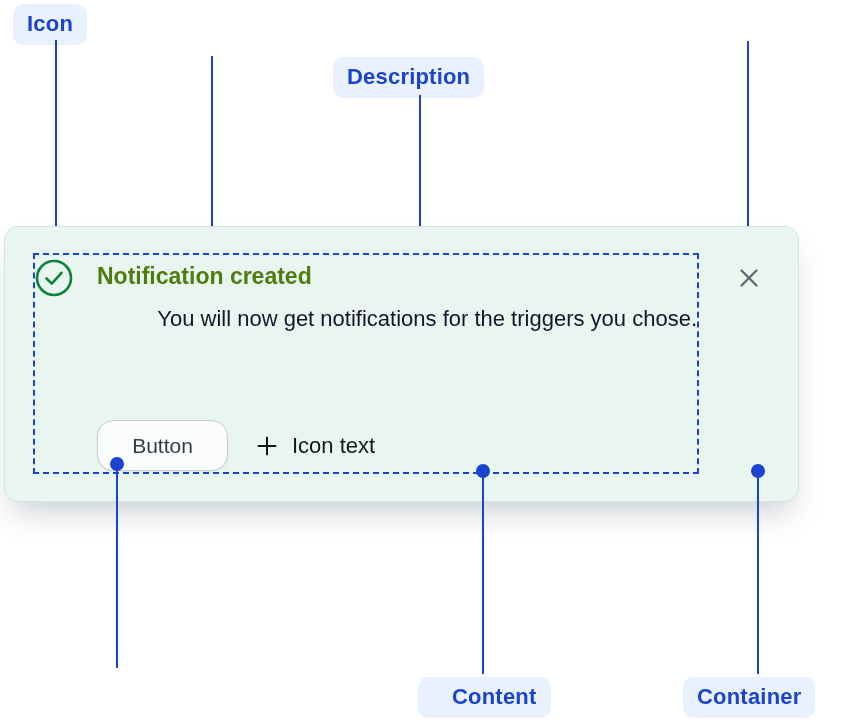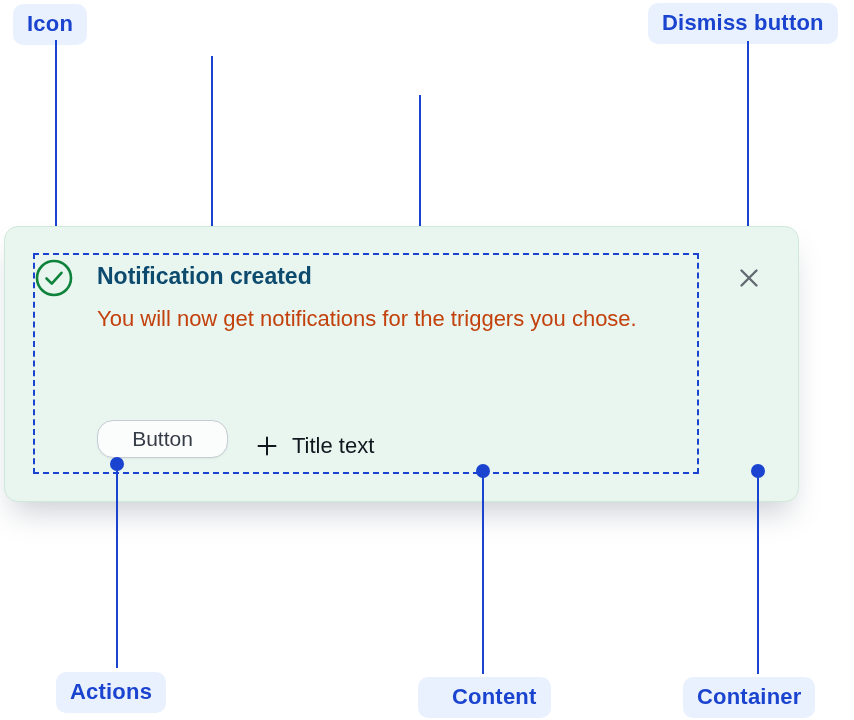--- a/index.html
+++ b/index.html
@@ -20,28 +20,28 @@
     position:absolute;left:4px;top:226px;width:793px;height:274px;
     background:#e9f6ef;border:1px solid #cfe8da;border-radius:14px;
     box-shadow:0 18px 30px -8px rgba(71,85,105,.28);
   }
   .content-outline{
     position:absolute;left:28px;top:26px;width:662px;height:217px;
     border:2px dashed #1a44cf;pointer-events:none;
   }
   .check-wrap{position:absolute;left:30px;top:32px;width:38px;height:38px;}
   .toast-title{
-    position:absolute;left:92px;top:36px;font-size:23px;font-weight:700;color:#0c4a6e;
+    position:absolute;left:92px;top:36px;font-size:23px;font-weight:700;color:#4d7c0f;
   }
   .toast-desc{
     position:absolute;left:92px;top:72px;width:600px;font-size:22px;line-height:40px;
-    color:#c2410c;font-weight:400;
+    color:#0f172a;font-weight:400;text-align:right;
   }
   .btn{
-    position:absolute;left:92px;top:193px;width:131px;height:38px;
+    position:absolute;left:92px;top:193px;width:131px;height:51px;
     background:#fbfdfc;border:1px solid #c6ccd4;border-radius:16px;
     font-family:inherit;font-size:21px;color:#353c47;cursor:pointer;
     display:flex;align-items:center;justify-content:center;
     box-shadow:0 1px 2px rgba(15,23,42,.05);
   }
   .link{
     position:absolute;left:244px;top:193px;height:51px;display:flex;align-items:center;
     gap:13px;font-size:22px;font-weight:500;color:#10171f;cursor:pointer;
     background:none;border:none;font-family:inherit;padding:0 6px;
   }
@@ -55,24 +55,24 @@
 
 <div class="stage">
 
   <span class="pill" style="left:13px;top:4px;">Icon</span>
   <div class="line" style="left:55px;top:40px;height:200px;"></div>
   <div class="dot" style="left:49px;top:240px;"></div>
 
   <div class="line" style="left:211px;top:56px;height:200px;"></div>
   <div class="dot" style="left:205px;top:256px;"></div>
 
+  <span class="pill" style="left:333px;top:57px;">Description</span>
   <div class="line" style="left:419px;top:95px;height:201px;"></div>
   <div class="dot" style="left:413px;top:296px;"></div>
 
-  <span class="pill" style="left:648px;top:3px;">Dismiss button</span>
   <div class="line" style="left:747px;top:41px;height:200px;"></div>
   <div class="dot" style="left:741px;top:241px;"></div>
 
   <div class="toast">
     <div class="content-outline"></div>
 
     <div class="check-wrap">
       <svg width="38" height="38" viewBox="0 0 38 38">
         <circle cx="19" cy="19" r="17" fill="none" stroke="#0f833c" stroke-width="2.6"></circle>
         <path d="M11.5 19.5 L16.8 24.6 L26.5 13.8" fill="none" stroke="#0f833c" stroke-width="2.6" stroke-linecap="round" stroke-linejoin="round"></path>
@@ -83,35 +83,34 @@
     <div class="toast-desc">You will now get notifications for the triggers you chose.</div>
 
     <button class="btn">Button</button>
 
     <button class="link">
       <span style="display:flex;">
         <svg width="24" height="24" viewBox="0 0 24 24">
           <path d="M12 3.5 V20.5 M3.5 12 H20.5" stroke="#10171f" stroke-width="2" stroke-linecap="round" fill="none"></path>
         </svg>
       </span>
-      <span>Title text</span>
+      <span>Icon text</span>
     </button>
 
     <button class="dismiss">
       <span style="display:flex;">
         <svg width="24" height="24" viewBox="0 0 24 24">
           <path d="M4.5 4.5 L19.5 19.5 M19.5 4.5 L4.5 19.5" stroke="#636a73" stroke-width="2.4" stroke-linecap="round" fill="none"></path>
         </svg>
       </span>
     </button>
   </div>
 
   <div class="dot" style="left:110px;top:457px;"></div>
   <div class="line" style="left:116px;top:469px;height:199px;"></div>
-  <span class="pill" style="left:56px;top:672px;">Actions</span>
 
   <div class="dot" style="left:476px;top:464px;"></div>
   <div class="line" style="left:482px;top:476px;height:198px;"></div>
   <span class="pill" style="left:418px;top:677px;padding-left:34px;">Content</span>
 
   <div class="dot" style="left:751px;top:464px;"></div>
   <div class="line" style="left:757px;top:476px;height:198px;"></div>
   <span class="pill" style="left:683px;top:677px;text-align:center;">Container</span>
 
 </div>

